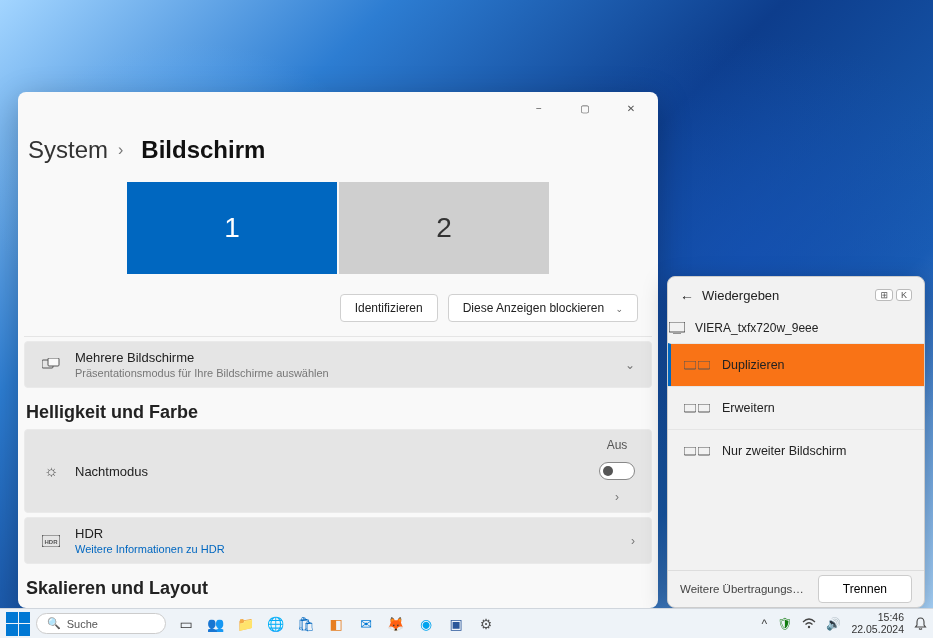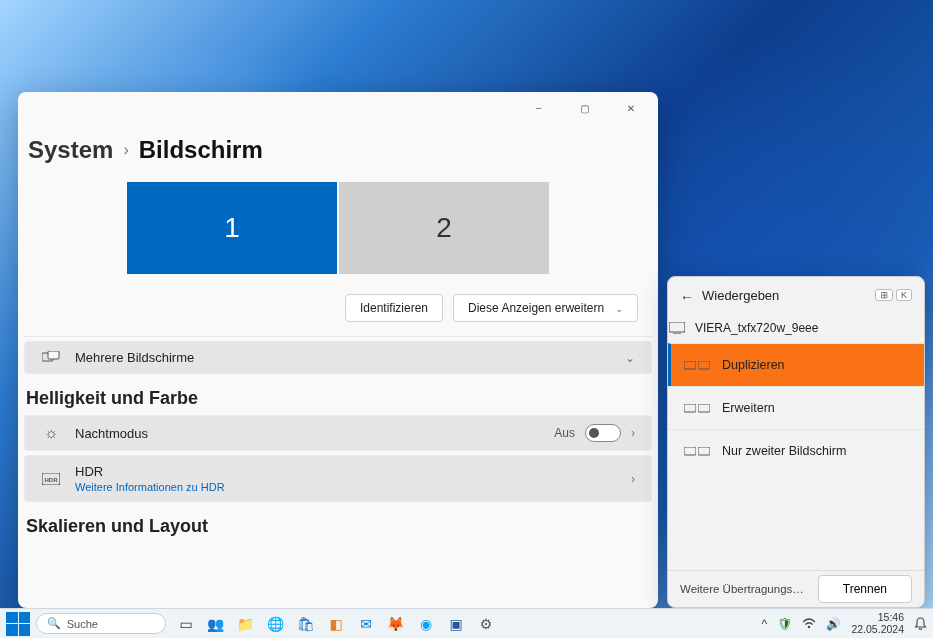--- a/index.html
+++ b/index.html
@@ -12,42 +12,42 @@
   radial-gradient(ellipse 300px 250px at 50% 60%, rgba(160,210,255,0.5) 0%, transparent 50%),
   linear-gradient(135deg, #a3d5ff 0%, #2d7dd2 25%, #0d3d8c 50%, #1a5fb4 75%, #b3dcff 100%);
 }
 
 
 .settings-window { position: absolute; left: 18px; top: 92px; width: 640px; height: 516px; background: #f9f9f9; border-radius: 8px; box-shadow: 0 8px 32px rgba(0,0,0,0.25); overflow: hidden; }
 .titlebar { height: 32px; display: flex; justify-content: flex-end; align-items: center; padding-right: 4px; }
 .titlebar-btn { width: 46px; height: 32px; display: flex; align-items: center; justify-content: center; color: #555; font-size: 10px; }
 
 .breadcrumb { padding: 12px 10px 18px; display: flex; align-items: center; gap: 10px; font-size: 24px; }
-.breadcrumb .parent { font-weight: 700; color: #333; }
+.breadcrumb .parent { font-weight: 400; color: #333; }
 .breadcrumb .chev { color: #777; font-size: 16px; }
-.breadcrumb .current { font-weight: 700; color: #111; }
+.breadcrumb .current { font-weight: 700; color: #111; margin-left: 8px; }
 
 .content { padding: 0 6px 0 6px; height: calc(100% - 100px); overflow: hidden; }
 
 .displays { display: flex; justify-content: center; gap: 2px; margin: 0 6px 20px; }
 .display-box { width: 210px; height: 92px; display: flex; align-items: center; justify-content: center; font-size: 28px; }
 .display-box.primary { background: #0067c0; color: #fff; }
 .display-box.secondary { background: #cfcfcf; color: #333; }
 
 .display-actions { display: flex; justify-content: flex-end; gap: 10px; padding: 0 14px 14px; border-bottom: 1px solid #e5e5e5; }
 .btn { background: #fff; border: 1px solid #d0d0d0; border-radius: 4px; padding: 6px 14px; font-size: 12px; color: #222; cursor: pointer; }
 .btn .chev-sm { margin-left: 8px; font-size: 9px; color: #666; }
 
 .row { background: #e5e5e5; border: 1px solid #eaeaea; border-radius: 4px; margin: 4px 0; padding: 8px 16px; display: flex; align-items: center; gap: 14px; }
 .row .icon-slot { width: 20px; display: flex; justify-content: center; color: #555; }
 .row .text { flex: 1; }
 .row .title { font-size: 13px; color: #222; }
 .row .subtitle { font-size: 11px; color: #777; margin-top: 2px; }
 .row .subtitle.link { color: #0067c0; }
-.row .trail { display: flex; align-items: center; gap: 10px; color: #555; font-size: 12px; }
+.row .trail { display: flex; align-items: center; gap: 10px; color: #555; font-size: 12px; flex-direction: column; }
 .expand-chev { color: #777; font-size: 12px; }
 
 .toggle { width: 36px; height: 18px; border-radius: 9px; border: 1px solid #888; background: #fff; position: relative; }
 .toggle::after { content: ""; position: absolute; left: 3px; top: 3px; width: 10px; height: 10px; border-radius: 50%; background: #555; }
 
 .section-head { font-size: 18px; font-weight: 600; color: #222; margin: 14px 2px 6px; }
 
 
 .flyout { position: absolute; right: 8px; top: 276px; width: 258px; height: 332px; background: #f2f2f2; border: 1px solid #ccc; border-radius: 8px; box-shadow: 0 6px 24px rgba(0,0,0,0.25); display: flex; flex-direction: column; }
 .flyout-head { display: flex; align-items: center; gap: 8px; padding: 10px 12px; font-size: 13px; color: #222; }
@@ -95,34 +95,35 @@
 
   <div class="content">
     <div class="displays">
       <div class="display-box primary">1</div>
       <div class="display-box secondary">2</div>
     </div>
 
     <div class="display-actions">
       <button class="btn">Identifizieren</button>
       <button class="btn">
-        <span>Diese Anzeigen erweitern</span>
+        <span>Diese Anzeigen blockieren</span>
         <span class="chev-sm">⌄</span>
       </button>
     </div>
 
     <div class="row">
       <div class="icon-slot">
         <svg width="18" height="14" viewBox="0 0 18 14">
             <rect x="0" y="2" width="11" height="8" rx="1" fill="none" stroke="#555" stroke-width="1"></rect>
             <rect x="6" y="0" width="11" height="8" rx="1" fill="#f9f9f9" stroke="#555" stroke-width="1"></rect>
           </svg>
       </div>
       <div class="text">
         <div class="title">Mehrere Bildschirme</div>
+        <div class="subtitle">Präsentationsmodus für Ihre Bildschirme auswählen</div>
       </div>
       <div class="expand-chev">⌄</div>
     </div>
 
     <div class="section-head">Helligkeit und Farbe</div>
 
     <div class="row">
       <div class="icon-slot">☼</div>
       <div class="text">
         <div class="title">Nachtmodus</div>

